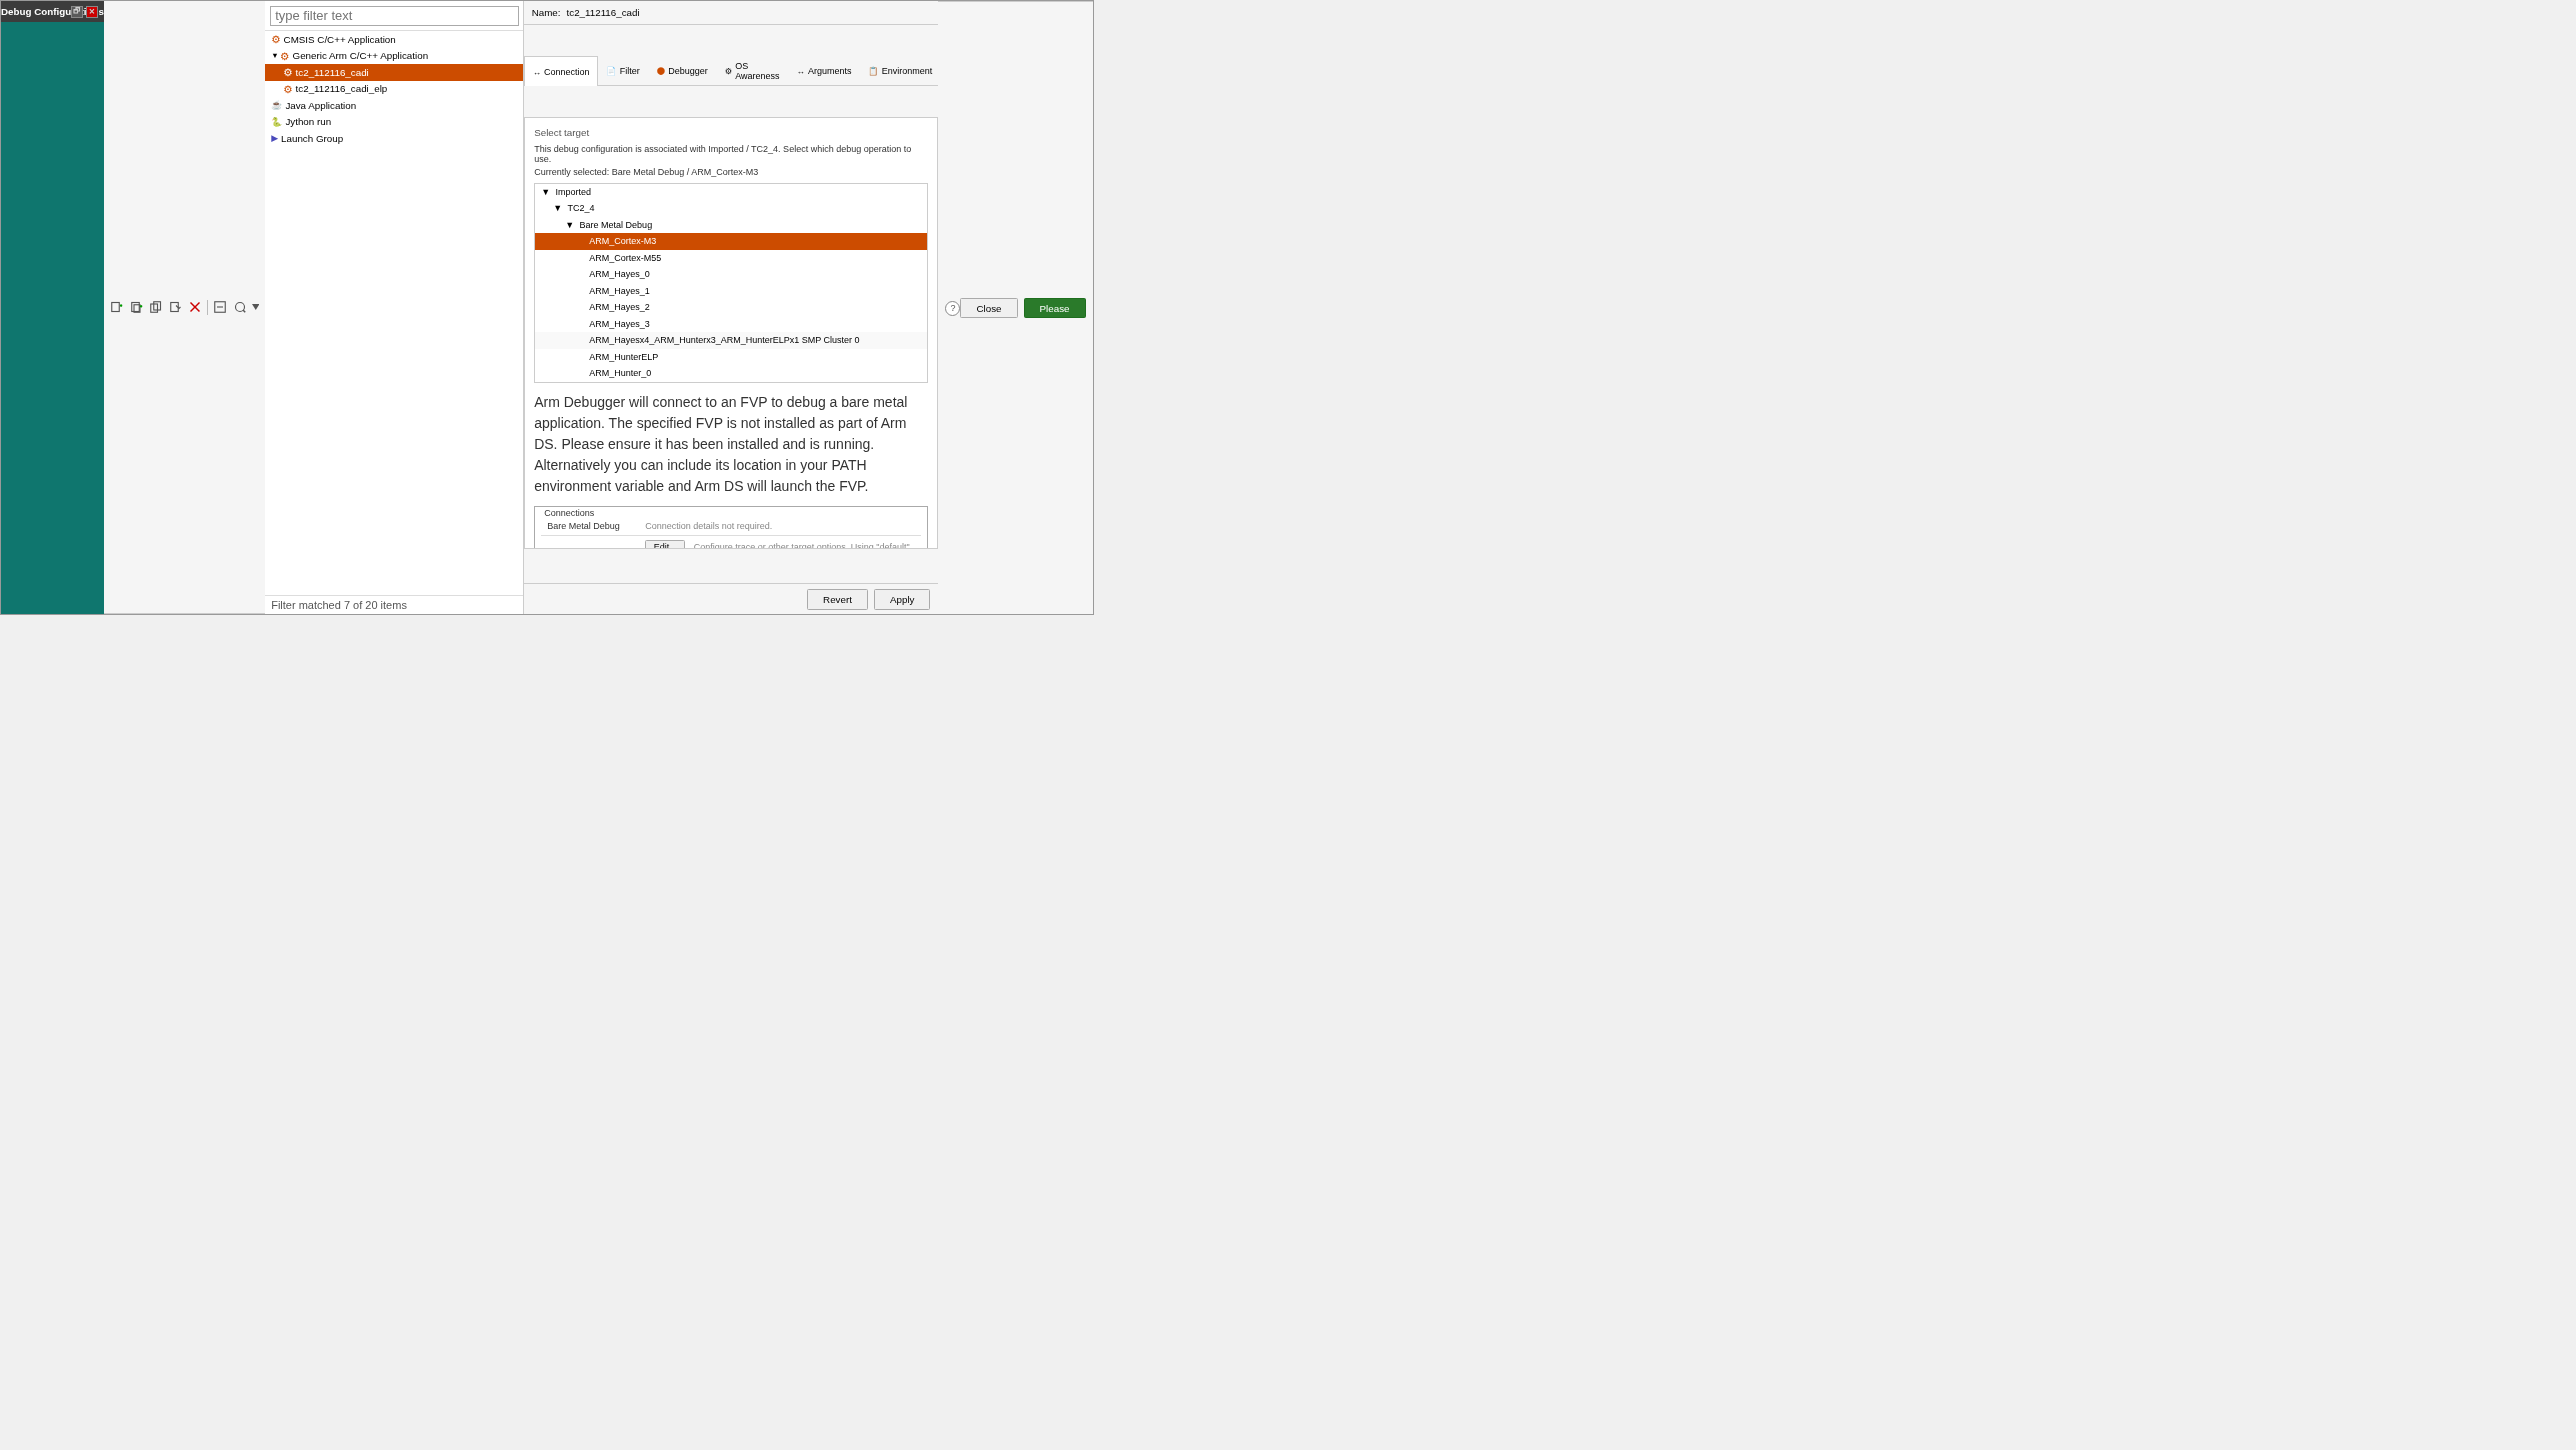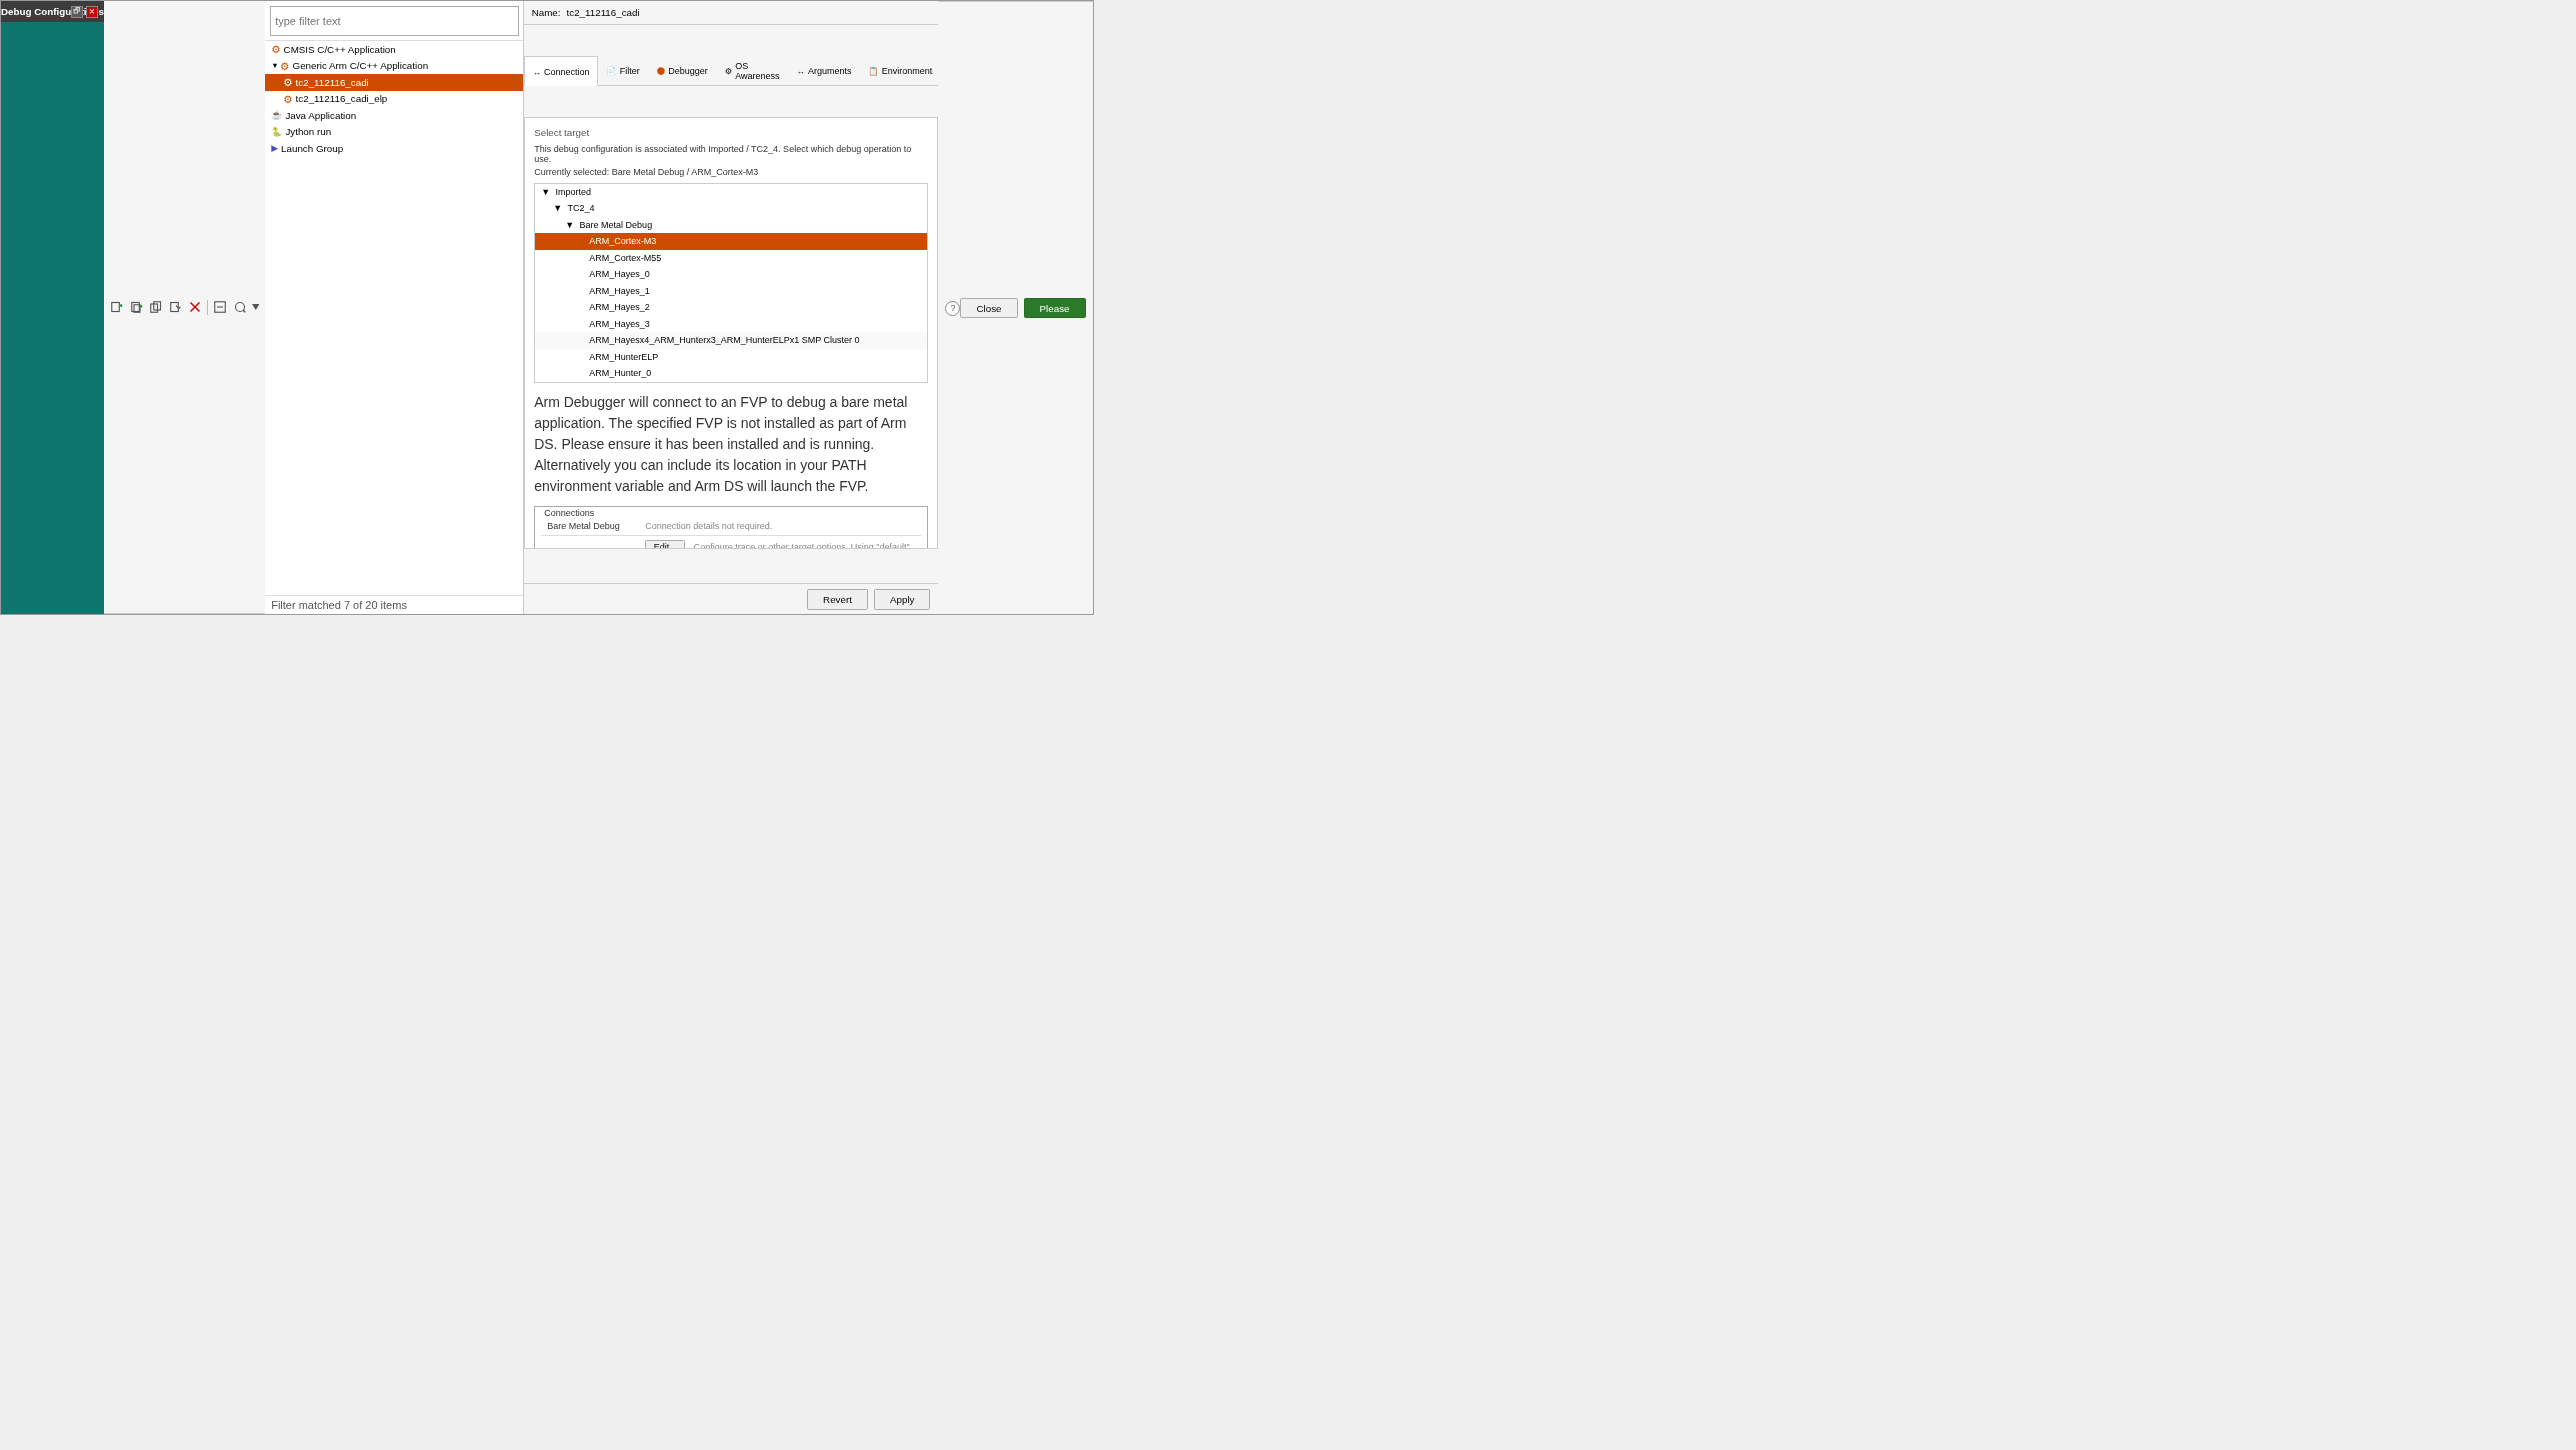--- a/index.html
+++ b/index.html
@@ -111,24 +111,24 @@
       border-right: 0.8px solid #ccc;
       display: flex;
       flex-direction: column;
     }
     .filter-box {
       padding: 4.5px;
       border-bottom: 0.8px solid #ddd;
     }
     .filter-input {
       width: 100%;
-      height: 30px;
+      height: 20px;
       border: 0.8px solid #aaa;
       padding: 0 4.5px;
-      font-size: 11px;
+      font-size: 13px;
       color: #888;
     }
     .tree-container {
       flex: 1;
       overflow-y: auto;
       overflow-x: hidden;
     }
     .tree-item {
       display: flex;
       align-items: center;

